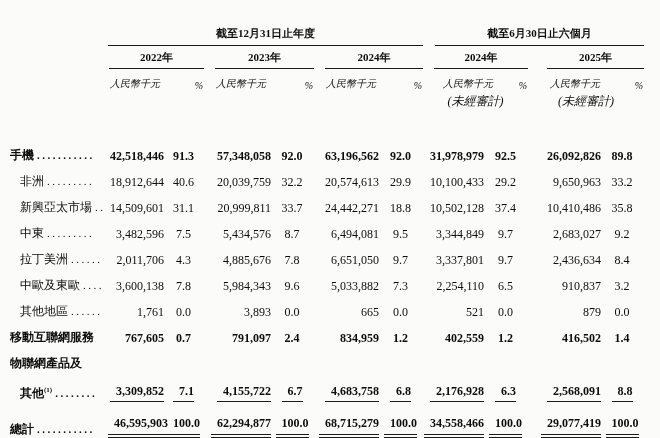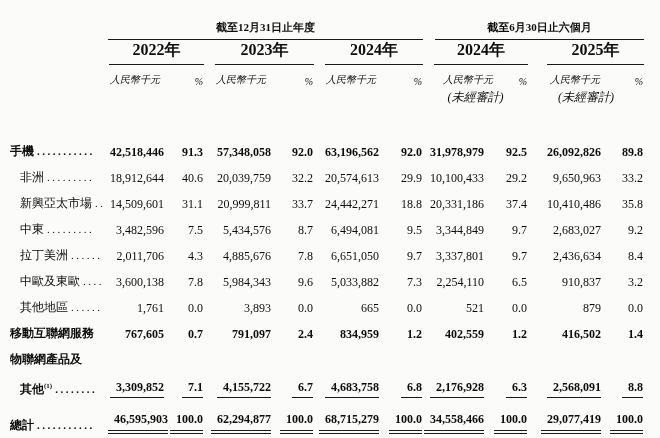--- a/index.html
+++ b/index.html
@@ -3,37 +3,37 @@
 <meta charset="utf-8">
 <style>
   html, body { margin:0; padding:0; }
   body {
     width:660px; height:438px; position:relative;
     background:#fbfbfa; color:#0d0d0d;
     font-family:"Liberation Serif","DejaVu Serif",serif;
     overflow:hidden;
   }
   table {
-    position:absolute; left:10px; top:8px; width:634px;
+    position:absolute; left:10px; top:14px; width:634px;
     border-collapse:collapse; table-layout:fixed;
   }
   th, td { padding:0; margin:0; font-weight:normal; vertical-align:bottom; }
 
   
   .r-group th { height:32px; }
   .grp-line {
     border-bottom:1.3px solid #1a1a1a; padding-bottom:4px;
     text-align:center; font-weight:bold; font-size:11px; white-space:nowrap;
   }
   .grp-line.g2 { margin-left:12px; }
 
   .r-years th { height:23px; }
   .yr-line {
     border-bottom:1.3px solid #1a1a1a; padding-bottom:3px;
-    text-align:center; font-weight:bold; font-size:16px;
+    text-align:center; font-weight:bold; font-size:11px;
     margin-left:11px; white-space:nowrap;
   }
   .yr-line.yl0 { margin-left:1px; }
   .yr-line.yl4 { margin-left:19px; }
 
   .r-units th { height:22px; font-size:10px; font-style:italic; white-space:nowrap; }
   .unit { text-align:left; }
   .unit.u0 { padding-left:2px; }
   .unit.u1, .unit.u2 { padding-left:12px; }
   .unit.u3 { padding-left:20px; }
@@ -44,21 +44,21 @@
   .unaud { white-space:nowrap; }
 
   
   tbody td { font-size:12px; height:26px; white-space:nowrap; }
   tbody tr:first-child td { padding-top:28px; }
   td.lbl { overflow:hidden; }
   tr.indent td.lbl { padding-left:10px; }
   .leader { letter-spacing:2.5px; padding-left:3px; font-size:11px; }
   .sup { font-size:7px; vertical-align:super; line-height:0; }
   td.num, td.pct { text-align:right; }
-  td.pct { padding-right:1px; }
+  td.pct { padding-right:1px;text-align:center; }
   tr.bold td, tr.bold .val, tr.bold .lab { font-weight:bold; }
   .val { display:inline-block; }
   tr.ul td .val:not(:empty) { border-bottom:1.3px solid #1a1a1a; padding:0 0 2px 6px; }
   tr.dul td .val:not(:empty) { border-bottom:4px double #1a1a1a; padding:0 0 3px 6px; }
   tr.dul td { height:36px;margin-left:21px; }
   tr.ul td { height:30px; }
 </style>
 </head>
 <body>
 
@@ -155,21 +155,21 @@
     <td class="pct"><span class="val">33.2</span></td>
   </tr>
         <tr class="indent">
     <td class="lbl"><span class="lab">新興亞太市場</span><span class="sup"></span><span class="leader">..</span></td>
     <td class="num"><span class="val">14,509,601</span></td>
     <td class="pct"><span class="val">31.1</span></td>
     <td class="num"><span class="val">20,999,811</span></td>
     <td class="pct"><span class="val">33.7</span></td>
     <td class="num"><span class="val">24,442,271</span></td>
     <td class="pct"><span class="val">18.8</span></td>
-    <td class="num"><span class="val">20,331,186</span></td>
+    <td class="num"><span class="val">10,502,128</span></td>
     <td class="pct"><span class="val">37.4</span></td>
     <td class="num"><span class="val">10,410,486</span></td>
     <td class="pct"><span class="val">35.8</span></td>
   </tr>
         <tr class="indent">
     <td class="lbl"><span class="lab">中東</span><span class="sup"></span><span class="leader">.........</span></td>
     <td class="num"><span class="val">3,482,596</span></td>
     <td class="pct"><span class="val">7.5</span></td>
     <td class="num"><span class="val">5,434,576</span></td>
     <td class="pct"><span class="val">8.7</span></td>

